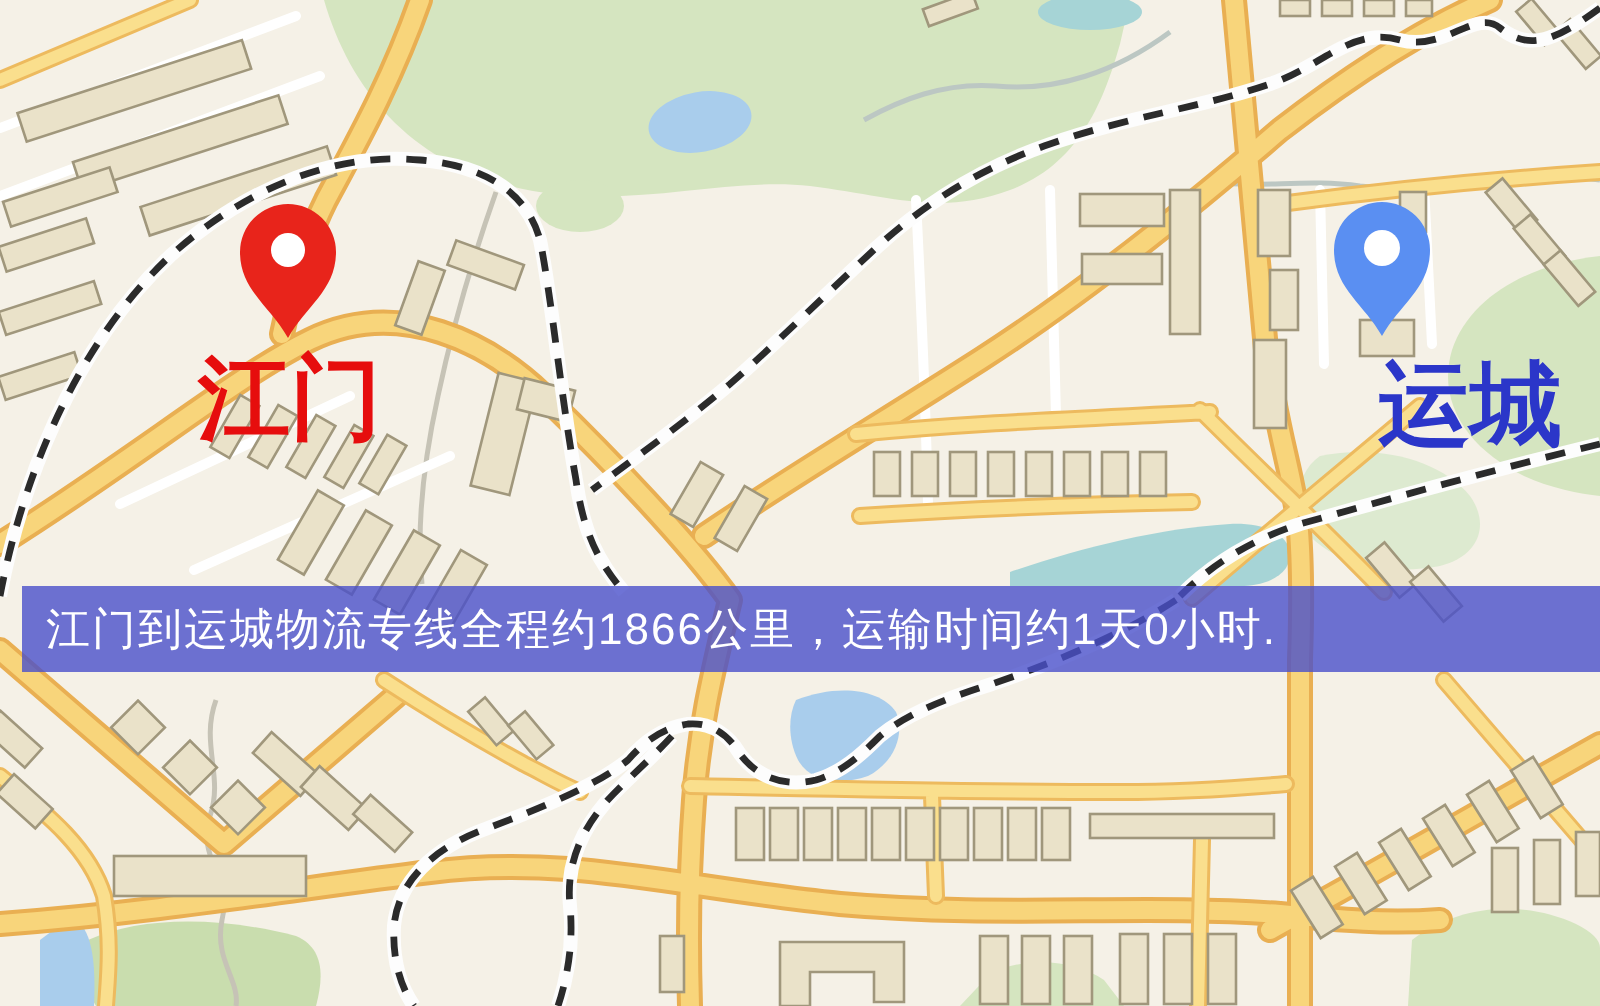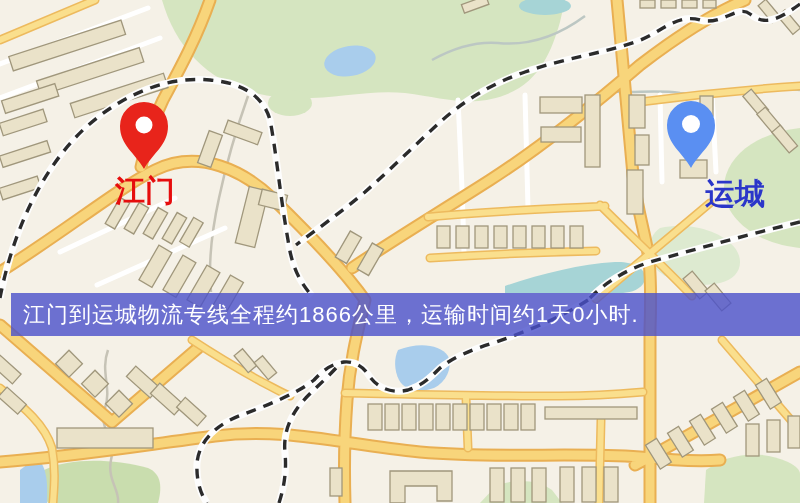--- a/index.html
+++ b/index.html
@@ -1,19 +1,19 @@
 <!DOCTYPE html>
 <html><head>
 <meta charset="utf-8">
 <style>
   html,body{margin:0;padding:0;background:#ddd;font-family:"Liberation Sans",sans-serif;}
   .stage{position:relative;width:800px;height:503px;overflow:hidden;background:#f5f1e7;}
   .map-svg{position:absolute;left:0;top:0;width:800px;height:503px;display:block;}
   .marker-label{position:absolute;font-family:"DejaVu Serif","Liberation Serif",serif;
-    font-weight:bold;font-size:30px;line-height:1;white-space:nowrap;transform:translateX(-50%);
+    font-weight:bold;font-size:46px;line-height:1;white-space:nowrap;transform:translateX(-50%);
     text-shadow:0 0 1px rgba(255,255,255,.25);}
   .origin-label{left:145px;top:176px;}
   .destination-label{left:735px;top:179px;}
   .route-banner{position:absolute;left:11px;top:293px;width:800px;height:43px;
     display:flex;align-items:center;box-sizing:border-box;padding-left:12px;}
   .route-banner span{color:#fff;font-size:22px;letter-spacing:1px;white-space:nowrap;}
 </style>
 </head>
 <body>
 

